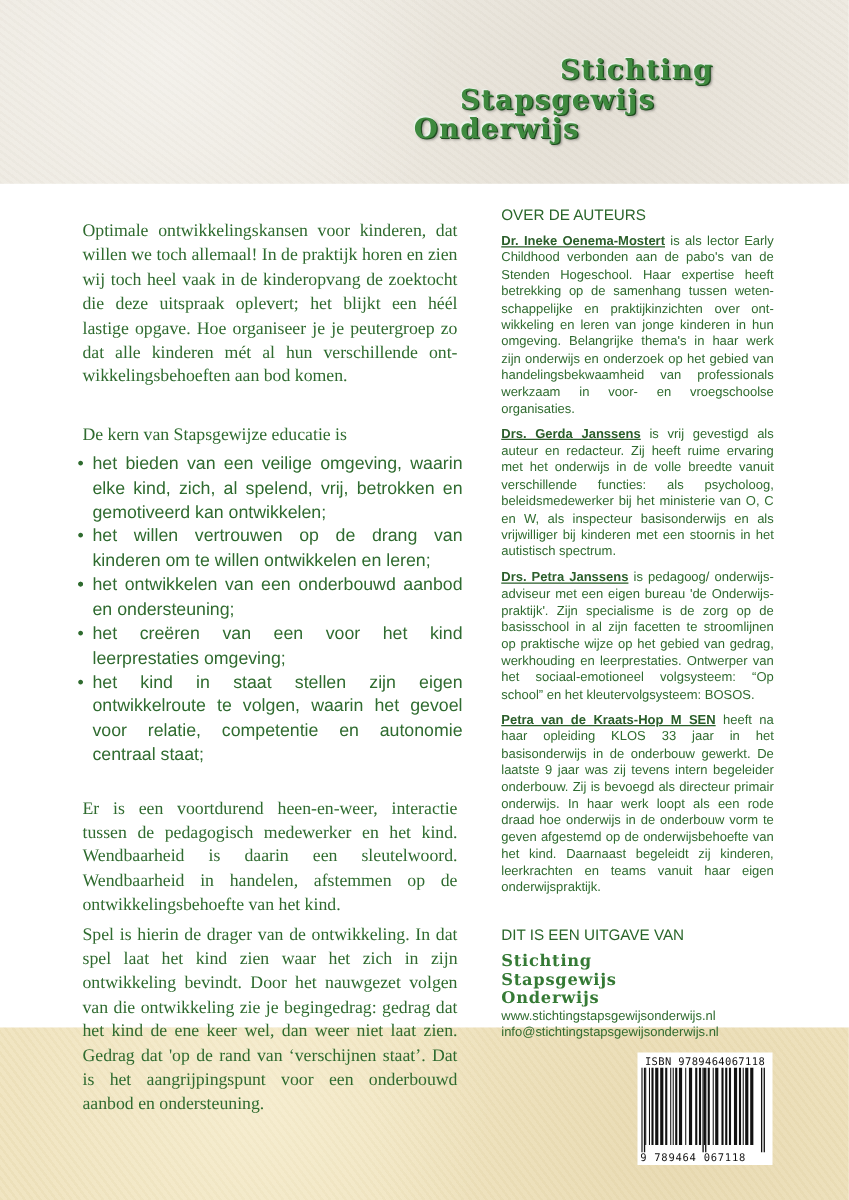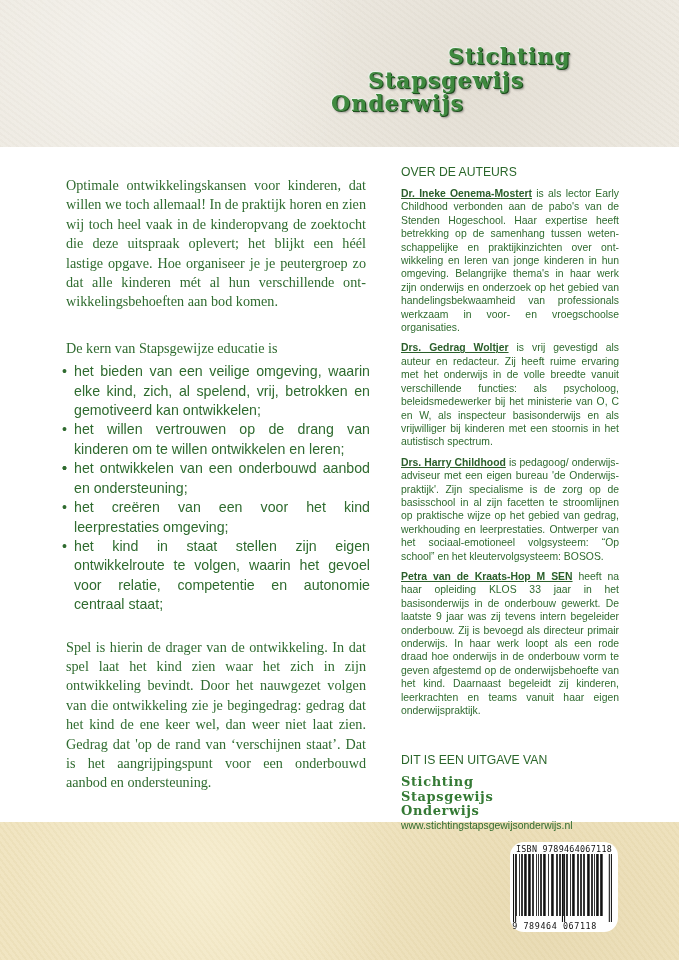--- a/index.html
+++ b/index.html
@@ -47,31 +47,30 @@
 
   .col-right {
     position: absolute; left: 401px; top: 165px; width: 218px;
     color: #2f6b2f; font-size: 10.4px; line-height: 13.4px;
   }
   .col-right h2 {
     margin: 0 0 7px 0; font-size: 12.2px; line-height: 15px; font-weight: normal; color: #2a662a;
   }
   .col-right p { margin: 0 0 7px 0; text-align: justify; }
   .col-right b { color: #2a5e2a; text-decoration: underline; }
-  .col-right .pub-title { margin-top: 36px; }
+  .col-right .pub-title { margin-top: 24px; }
   .pub-logo {
     font-family: "DejaVu Serif", serif; font-weight: bold; color: #357a35;
     font-size: 13px; line-height: 14.5px; letter-spacing: 0.6px;
   }
   .col-right .contact { margin: 0; line-height: 13.4px; }
 
   .barcode {
     position: absolute; left: 510px; top: 842px; width: 108px; height: 90px;
     background: #ffffff;
-    border-radius: 14px;
   }
   .barcode .isbn {
     position: absolute; left: 4px; top: 2px; width: 100px; text-align: center;
     font-family: "DejaVu Sans Mono", monospace; font-size: 8.4px; line-height: 10px;
     letter-spacing: 0.3px; color: #111;
   }
   .barcode svg { position: absolute; left: 3px; top: 12px; }
   .barcode .digits {
     position: absolute; left: 0; top: 79px; width: 89px; text-align: center;
     font-family: "DejaVu Sans Mono", monospace; font-size: 8.4px; line-height: 10px;
@@ -96,37 +95,39 @@
   <p>De kern van Stapsgewijze educatie is</p>
   <ul>
     <li><span class="bullet">•</span><span>het bieden van een veilige omgeving, waarin elke kind, zich, al spelend, vrij, betrokken en gemotiveerd kan ontwikkelen;</span></li>
     <li><span class="bullet">•</span><span>het  willen vertrouwen op de drang van kinderen om te willen ontwikkelen en leren;</span></li>
     <li><span class="bullet">•</span></li>
     <li><span class="bullet">•</span><span>het ontwikkelen van een onderbouwd aanbod en ondersteuning;</span></li>
     <li><span class="bullet">•</span><span>het creëren van een voor het kind  leerprestaties omgeving;</span></li>
     <li><span class="bullet">•</span><span>het kind in staat stellen zijn eigen ontwikkelroute te volgen, waarin het gevoel voor relatie, compe­tentie en autonomie centraal staat;</span></li>
   </ul>
   <div class="gap"></div>
+  <p>Er is een voortdurend heen-en-weer, interactie tussen de pedagogisch medewerker en het kind. Wendbaar­heid is daarin een sleutelwoord. Wendbaarheid in handelen, afstemmen op de ontwikkelingsbehoefte van het kind.</p>
   <p>Spel is hierin de drager van de ontwikkeling. In dat spel laat het kind zien waar het zich in zijn ontwikkeling bevindt. Door het nauwgezet volgen van die ont­wikkeling zie je begingedrag: gedrag dat het kind de ene keer wel, dan weer niet laat zien. Gedrag dat 'op de rand van ‘verschijnen staat’. Dat is het aangrijpingspunt voor een onderbouwd aanbod en ondersteuning.</p>
 </div>
 
 <div class="col-right">
   <h2>OVER DE AUTEURS</h2>
   <p><b>Dr. Ineke Oenema-Mostert</b><span> is als lector Early Childhood verbonden aan de pabo's van de Stenden Hogeschool. Haar expertise heeft betrekking op de samenhang tussen weten­schappelijke en praktijkinzichten over ont­wikkeling en leren van jonge kinderen in hun omgeving. Belangrijke thema's in haar werk zijn onderwijs en onderzoek op het gebied van handelingsbekwaamheid van professionals werkzaam in voor- en vroegschoolse organisaties.</span></p>
-  <p><b>Drs. Gedrag Woltjer</b><span> is vrij gevestigd als auteur en redacteur. Zij heeft ruime ervaring met het onderwijs in de volle breedte vanuit verschillende functies: als psycholoog, beleidsmedewerker bij het ministerie van O, C en W, als inspecteur basisonderwijs en als vrijwilliger bij kinderen met een stoornis in het autistisch spectrum.</span></p>
-  <p><b>Drs. Harry Childhood</b><span> is pedagoog/ onderwijs­adviseur met een eigen bureau 'de Onderwijs­praktijk'. Zijn specialisme is de zorg op de basis­school in al zijn facetten te stroomlijnen op praktische wijze op het gebied van gedrag, werkhouding en leerprestaties. Ontwerper van het sociaal-emotioneel volgsysteem: “Op school” en het kleutervolgsysteem: BOSOS.</span></p>
+  <p><b>Drs. Gerda Janssens</b><span> is vrij gevestigd als auteur en redacteur. Zij heeft ruime ervaring met het onderwijs in de volle breedte vanuit verschillende functies: als psycholoog, beleidsmedewerker bij het ministerie van O, C en W, als inspecteur basisonderwijs en als vrijwilliger bij kinderen met een stoornis in het autistisch spectrum.</span></p>
+  <p><b>Drs. Petra Janssens</b><span> is pedagoog/ onderwijs­adviseur met een eigen bureau 'de Onderwijs­praktijk'. Zijn specialisme is de zorg op de basis­school in al zijn facetten te stroomlijnen op praktische wijze op het gebied van gedrag, werkhouding en leerprestaties. Ontwerper van het sociaal-emotioneel volgsysteem: “Op school” en het kleutervolgsysteem: BOSOS.</span></p>
   <p><b>Petra van de Kraats-Hop M SEN</b><span> heeft na haar opleiding KLOS 33 jaar in het basisonderwijs in de onderbouw gewerkt. De laatste 9 jaar was zij tevens intern begeleider onderbouw. Zij is bevoegd als directeur primair onderwijs. In haar werk loopt als een rode draad hoe onderwijs in de onderbouw vorm te geven afgestemd op de onderwijsbehoefte van het kind. Daarnaast begeleidt zij kinderen, leerkrachten en teams vanuit haar eigen onderwijspraktijk.</span></p>
 
   <h2 class="pub-title">DIT IS EEN UITGAVE VAN</h2>
   <div class="pub-logo">
     <div>Stichting</div>
     <div>Stapsgewijs</div>
     <div>Onderwijs</div>
   </div>
   <p class="contact">www.stichtingstapsgewijsonderwijs.nl</p>
+  <p class="contact">info@stichtingstapsgewijsonderwijs.nl</p>
 </div>
 
 <div class="barcode">
   <div class="isbn">ISBN 9789464067118</div>
   <svg id="barcode-svg" width="102" height="68">
       <rect x="0.00" y="0" width="1.05" height="68" fill="#111"></rect>
       <rect x="2.11" y="0" width="1.05" height="68" fill="#111"></rect>
       <rect x="48.95" y="0" width="1.05" height="68" fill="#111"></rect>
       <rect x="51.05" y="0" width="1.05" height="68" fill="#111"></rect>
       <rect x="95.79" y="0" width="1.05" height="68" fill="#111"></rect>

